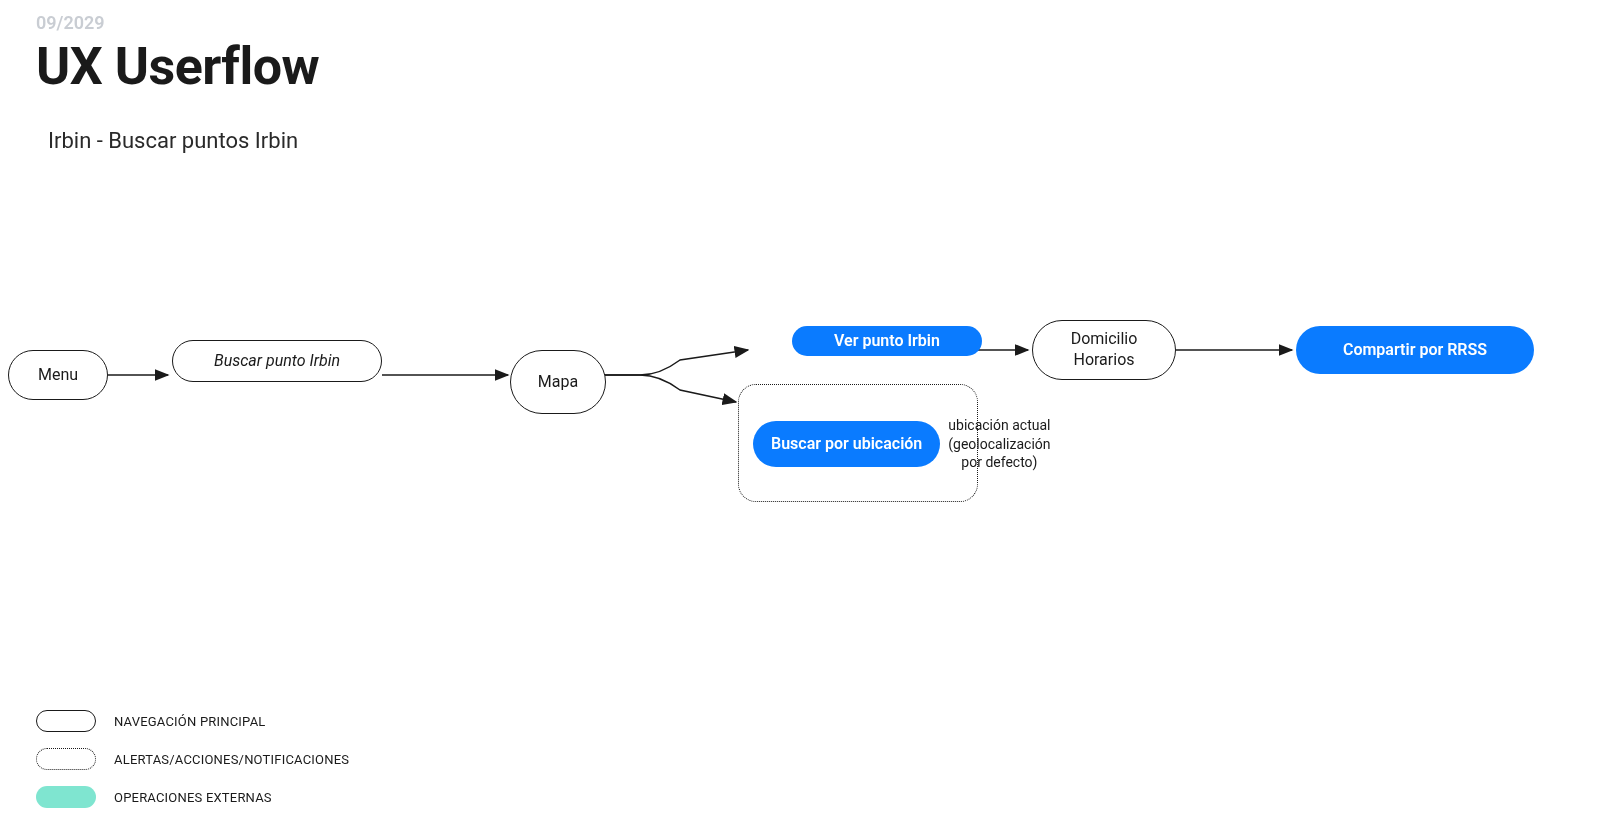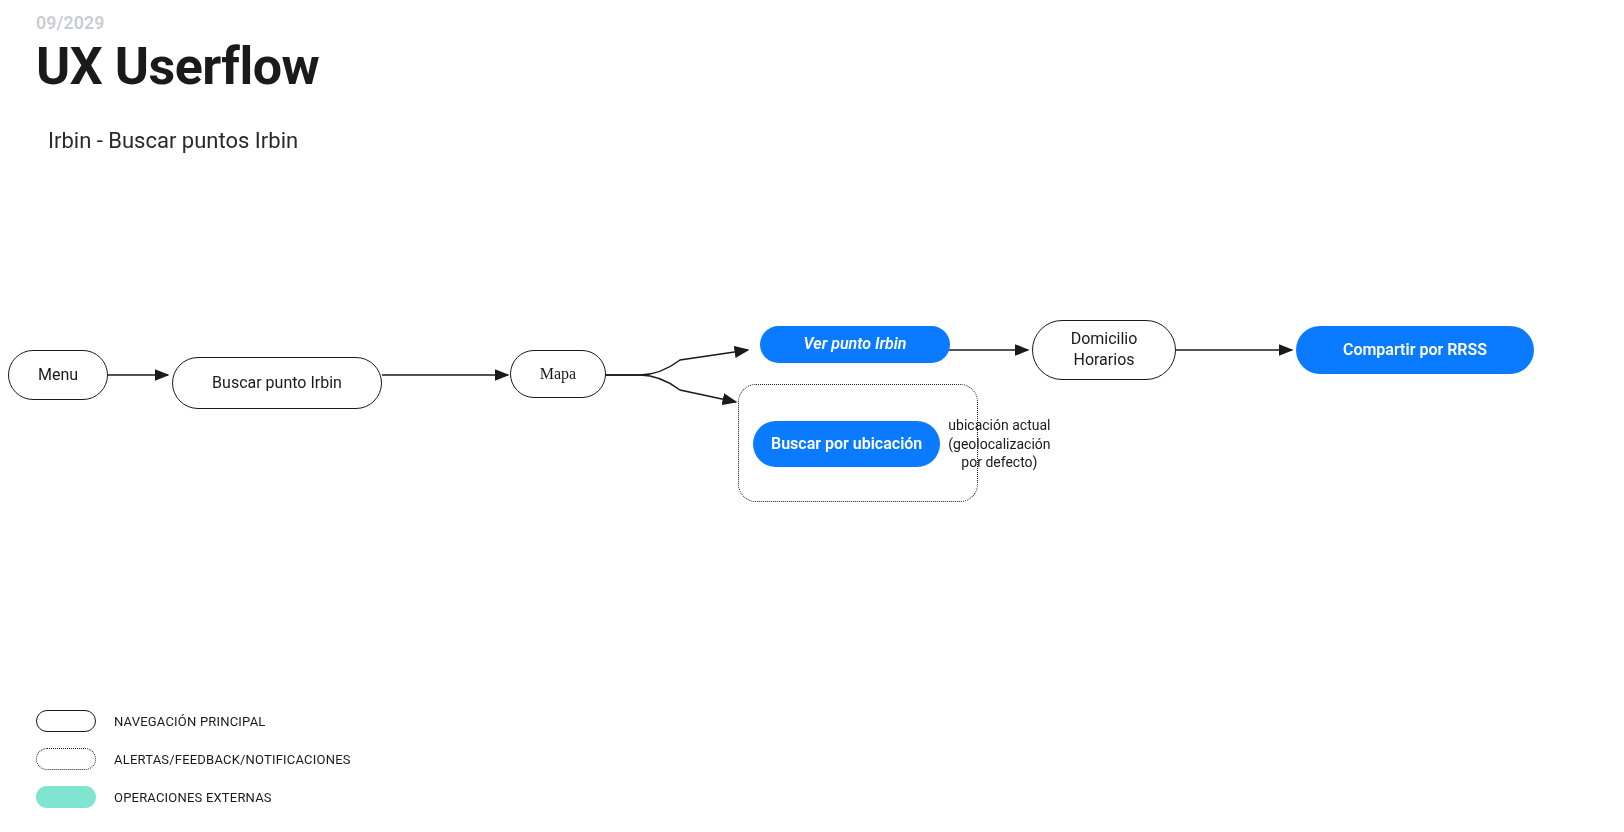--- a/index.html
+++ b/index.html
@@ -170,29 +170,29 @@
 
     <line x1="942" y1="350" x2="1028" y2="350" stroke="#1a1a1a" stroke-width="1.5" marker-end="url(#arrowhead)"></line>
 
     <line x1="1176" y1="350" x2="1292" y2="350" stroke="#1a1a1a" stroke-width="1.5" marker-end="url(#arrowhead)"></line>
   </svg>
 
   <div class="node nav" style="left:8px; top:350px; width:100px; height:50px;">
     <span>Menu</span>
   </div>
 
-  <div class="node nav" style="left:172px; top:357px; width:210px; height:52px;">
+  <div class="node nav" style="left:172px; top:340px; width:210px; height:42px;font-style:italic;">
     <span>Buscar punto Irbin</span>
   </div>
 
-  <div class="node nav" style="left:510px; top:350px; width:96px; height:48px;font-family:Liberation Serif, serif;">
+  <div class="node nav" style="left:510px; top:350px; width:96px; height:64px;">
     <span>Mapa</span>
   </div>
 
-  <div class="node action" style="left:760px; top:326px; width:190px; height:37px;font-style:italic;">
+  <div class="node action" style="left:792px; top:326px; width:190px; height:30px;">
     <span>Ver punto Irbin</span>
   </div>
 
   <div class="feedback-box" style="left:738px; top:384px; width:240px; height:118px;">
     <div class="node action" style="width:212px; height:46px;">
       <span>Buscar por ubicación</span>
     </div>
     <div class="caption">ubicación actual<br>(geolocalización por defecto)</div>
   </div>
 
@@ -209,19 +209,19 @@
 
 </div>
 
 <div class="legend">
   <div class="legend-row">
     <div class="swatch nav-sw"></div>
     <div class="legend-label">NAVEGACIÓN PRINCIPAL</div>
   </div>
   <div class="legend-row">
     <div class="swatch feedback-sw"></div>
-    <div class="legend-label">ALERTAS/FEEDBACK/NOTIFICACIONES</div>
+    <div class="legend-label">ALERTAS/ACCIONES/NOTIFICACIONES</div>
   </div>
   <div class="legend-row">
     <div class="swatch ext-sw"></div>
     <div class="legend-label">OPERACIONES EXTERNAS</div>
   </div>
 </div>
 
 </body></html>

